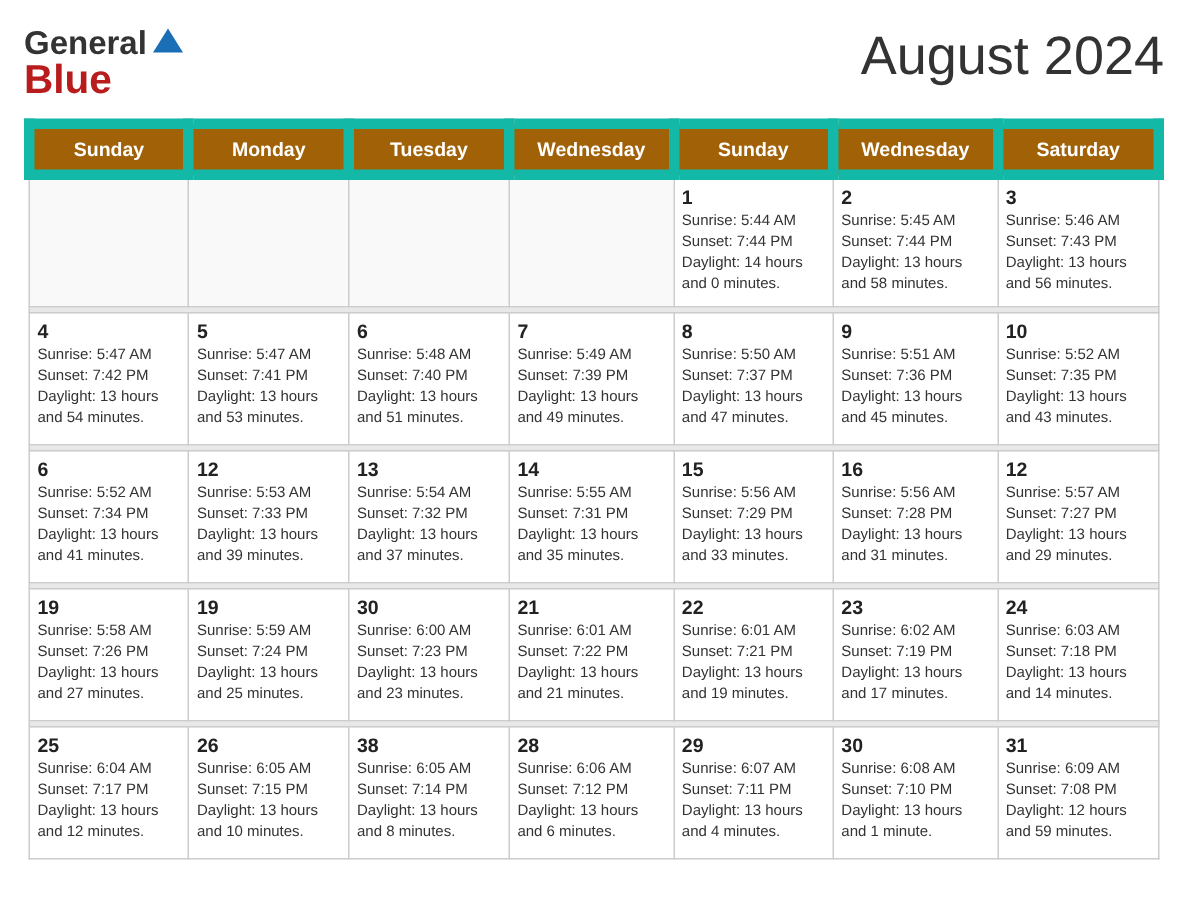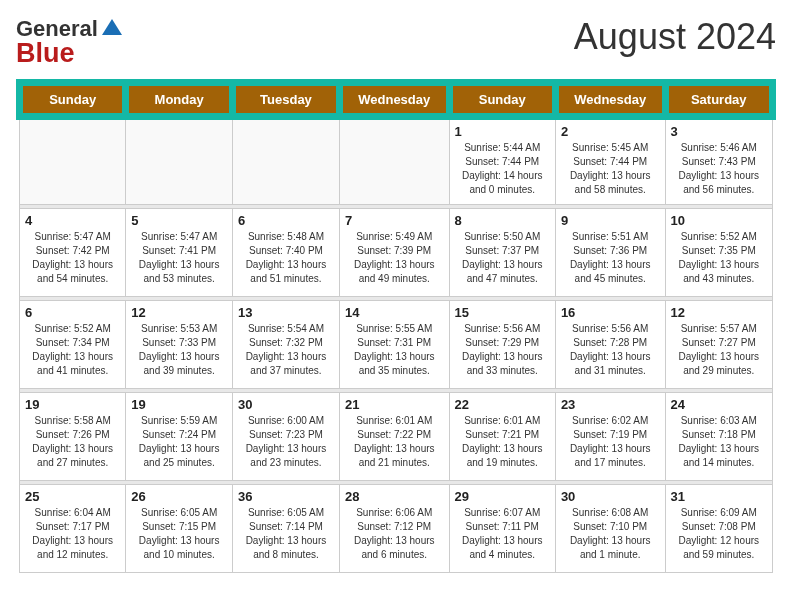--- a/index.html
+++ b/index.html
@@ -82,21 +82,20 @@
     .day-number {
       font-size: 13px;
       font-weight: bold;
       margin-bottom: 2px;
       color: #222;
     }
     .day-info {
       font-size: 10px;
       line-height: 1.4;
       color: #333;
-      text-align: center;
     }
   </style>
 </head>
 <body>
 
 <div class="header">
   <div class="logo">
     <div class="logo-text">
       <span class="logo-general">General</span>
       <svg class="logo-icon" viewBox="0 0 24 24">
@@ -246,21 +245,21 @@
       <tr>
         <td>
           <div class="day-number">25</div>
           <div class="day-info">Sunrise: 6:04 AM<br>Sunset: 7:17 PM<br>Daylight: 13 hours<br>and 12 minutes.</div>
         </td>
         <td>
           <div class="day-number">26</div>
           <div class="day-info">Sunrise: 6:05 AM<br>Sunset: 7:15 PM<br>Daylight: 13 hours<br>and 10 minutes.</div>
         </td>
         <td>
-          <div class="day-number">36</div>
+          <div class="day-number">38</div>
           <div class="day-info">Sunrise: 6:05 AM<br>Sunset: 7:14 PM<br>Daylight: 13 hours<br>and 8 minutes.</div>
         </td>
         <td>
           <div class="day-number">28</div>
           <div class="day-info">Sunrise: 6:06 AM<br>Sunset: 7:12 PM<br>Daylight: 13 hours<br>and 6 minutes.</div>
         </td>
         <td>
           <div class="day-number">29</div>
           <div class="day-info">Sunrise: 6:07 AM<br>Sunset: 7:11 PM<br>Daylight: 13 hours<br>and 4 minutes.</div>
         </td>

